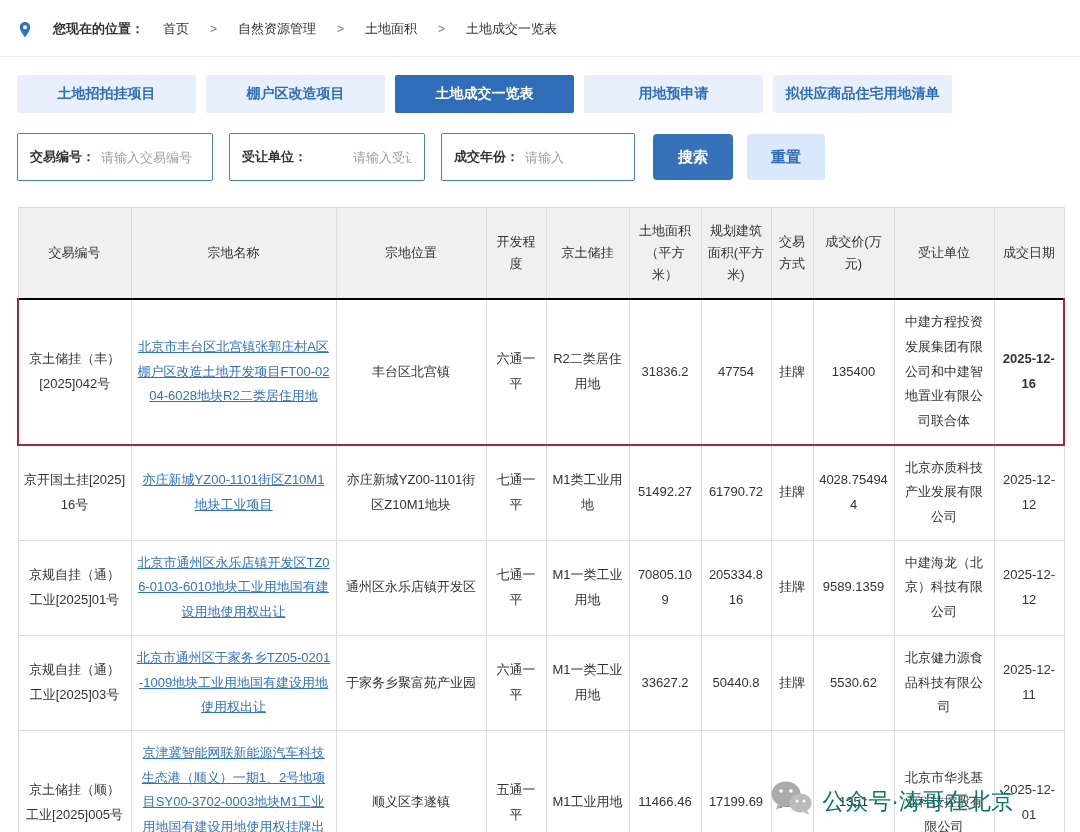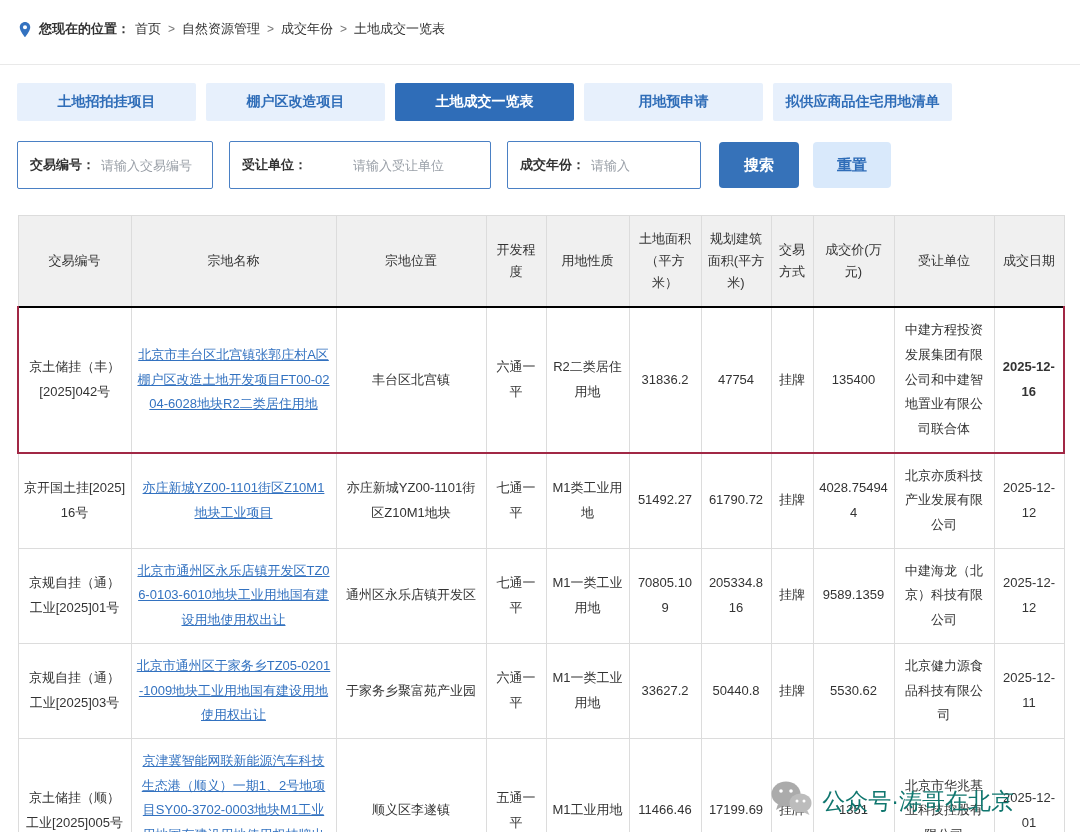--- a/index.html
+++ b/index.html
@@ -6,22 +6,22 @@
   html,body { width: 1080px; height: 832px; }
   body {
     font-family: "Liberation Sans", sans-serif;
     background: #ffffff;
     color: #333;
     position: relative;
     overflow: hidden;
   }
   
   .breadcrumb {
-    display: flex; align-items: center; gap: 5px;
-    padding: 20px 18px 26px; font-size: 13px;
+    display: flex; align-items: center; gap: 19px;
+    padding: 20px 18px 18px; font-size: 13px;
     border-bottom: 1px solid #e9e9e9;
   }
   .pin-icon { display: inline-flex; margin-right: 2px; }
   .bc-label { font-weight: bold; }
   .bc-sep { color: #777; margin: 0 2px; font-size: 12px; }
   .bc-item { color: #333; cursor: pointer; }
   
   .tabs { display: flex; gap: 10px; margin: 18px 17px 0; }
   .tab {
     width: 179px; height: 38px;
@@ -32,21 +32,21 @@
   }
   .tab.active { background: #2f6db8; color: #fff; }
   
   .filters { display: flex; align-items: center; margin: 20px 17px 0; }
   .fbox {
     height: 48px; border: 1px solid #4a80c4; background: #fff;
     display: flex; align-items: center; padding: 0 12px; border-radius: 2px;
     margin-right: 16px;
   }
   .fbox-id { width: 196px; }
-  .fbox-unit { width: 262px; gap: 40px; }
+  .fbox-unit { width: 196px; gap: 40px; }
   .fbox-year { width: 194px; }
   .fbox-month { width: 186px; }
   .flabel { font-size: 13px; font-weight: bold; white-space: nowrap; margin-right: 6px; }
   .fbox input {
     border: none; outline: none; background: transparent;
     font-size: 13px; color: #1d4ed8; width: 100%; min-width: 0;
     font-family: "Liberation Sans", sans-serif;
   }
   .fbox input::placeholder { color: #9aa0a8; }
   .caret {
@@ -92,21 +92,21 @@
   <span class="pin-icon">
     <svg width="14" height="17" viewBox="0 0 24 28">
         <path d="M12 1C6.9 1 3 5 3 10c0 6.5 9 17 9 17s9-10.5 9-17c0-5-3.9-9-9-9zm0 12.5A3.5 3.5 0 1 1 12 6.5a3.5 3.5 0 0 1 0 7z" fill="#3372c0"></path>
       </svg>
   </span>
   <span class="bc-label">您现在的位置：</span>
   <span class="bc-item">首页</span>
   <span class="bc-sep">&gt;</span>
   <span class="bc-item">自然资源管理</span>
   <span class="bc-sep">&gt;</span>
-  <span class="bc-item">成交年份</span>
+  <span class="bc-item">土地面积</span>
   <span class="bc-sep">&gt;</span>
   <span class="bc-item">土地成交一览表</span>
 </div>
 
 <div class="tabs">
   <div class="tab">土地招拍挂项目</div>
   <div class="tab">棚户区改造项目</div>
   <div class="tab active">土地成交一览表</div>
   <div class="tab">用地预申请</div>
   <div class="tab">拟供应商品住宅用地清单</div>
@@ -142,21 +142,21 @@
       <col style="width:81px">
     <col style="width:100px">
       <col style="width:70px">
   </colgroup>
   <thead>
     <tr>
       <th>交易编号</th>
       <th>宗地名称</th>
       <th>宗地位置</th>
       <th>开发程度</th>
-      <th>用地性质</th>
+      <th>京土储挂</th>
       <th>土地面积（平方米）</th>
       <th>规划建筑面积(平方米)</th>
       <th>交易方式</th>
       <th>成交价(万元)</th>
       <th>受让单位</th>
       <th>成交日期</th>
     </tr>
   </thead>
   <tbody>
     <tr class="hl">

